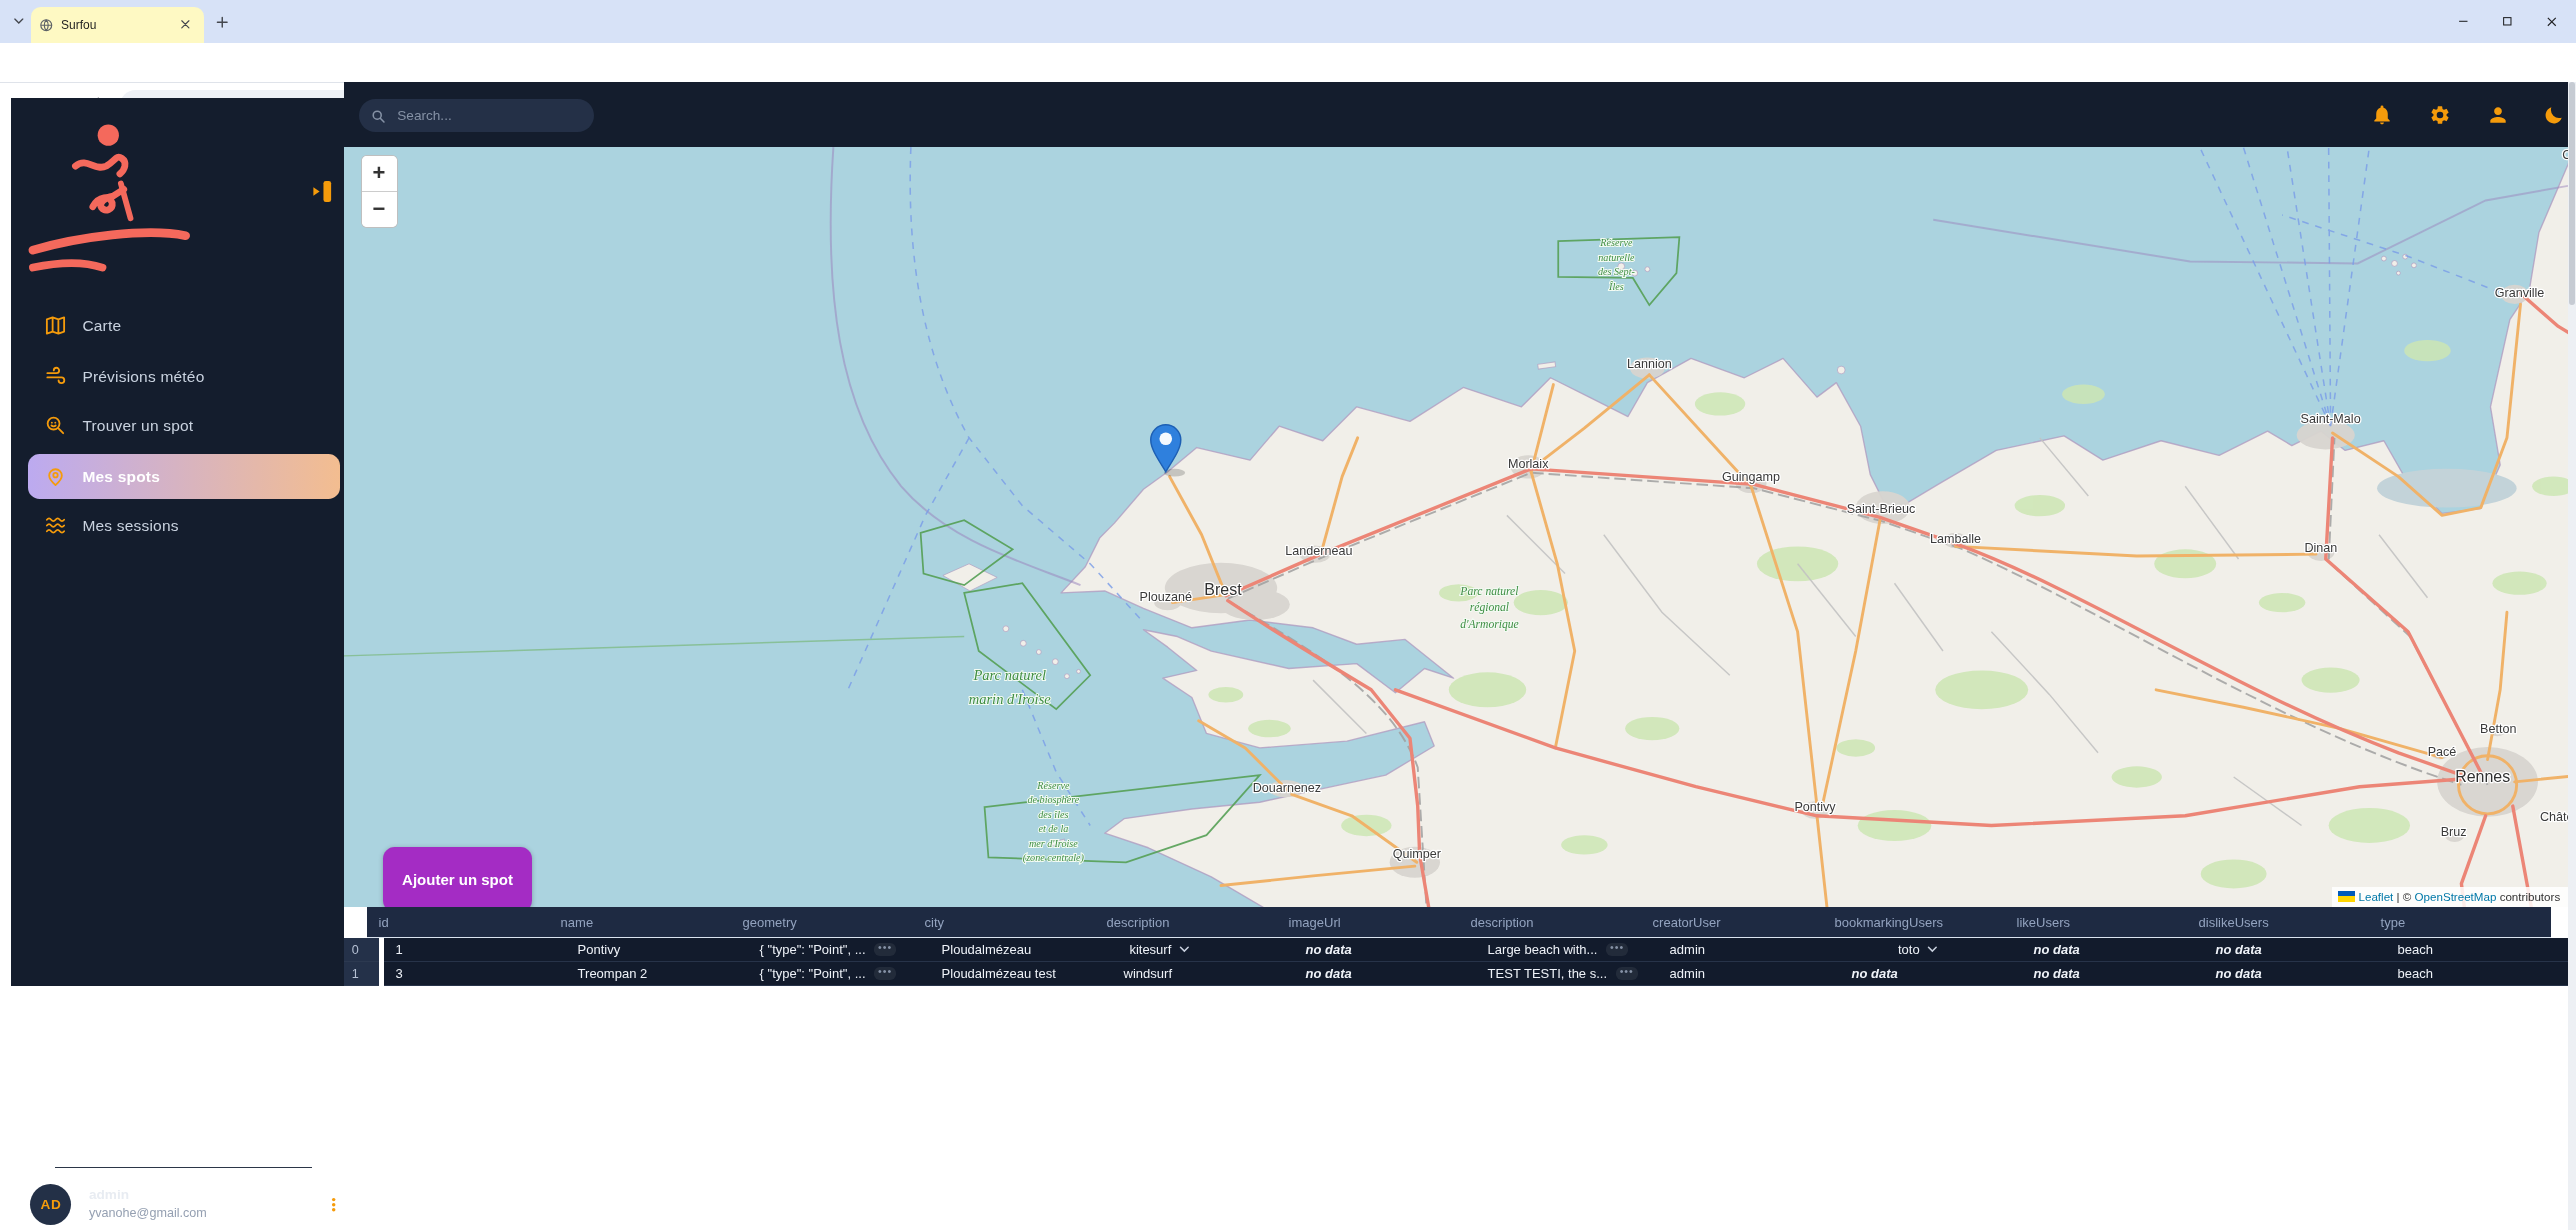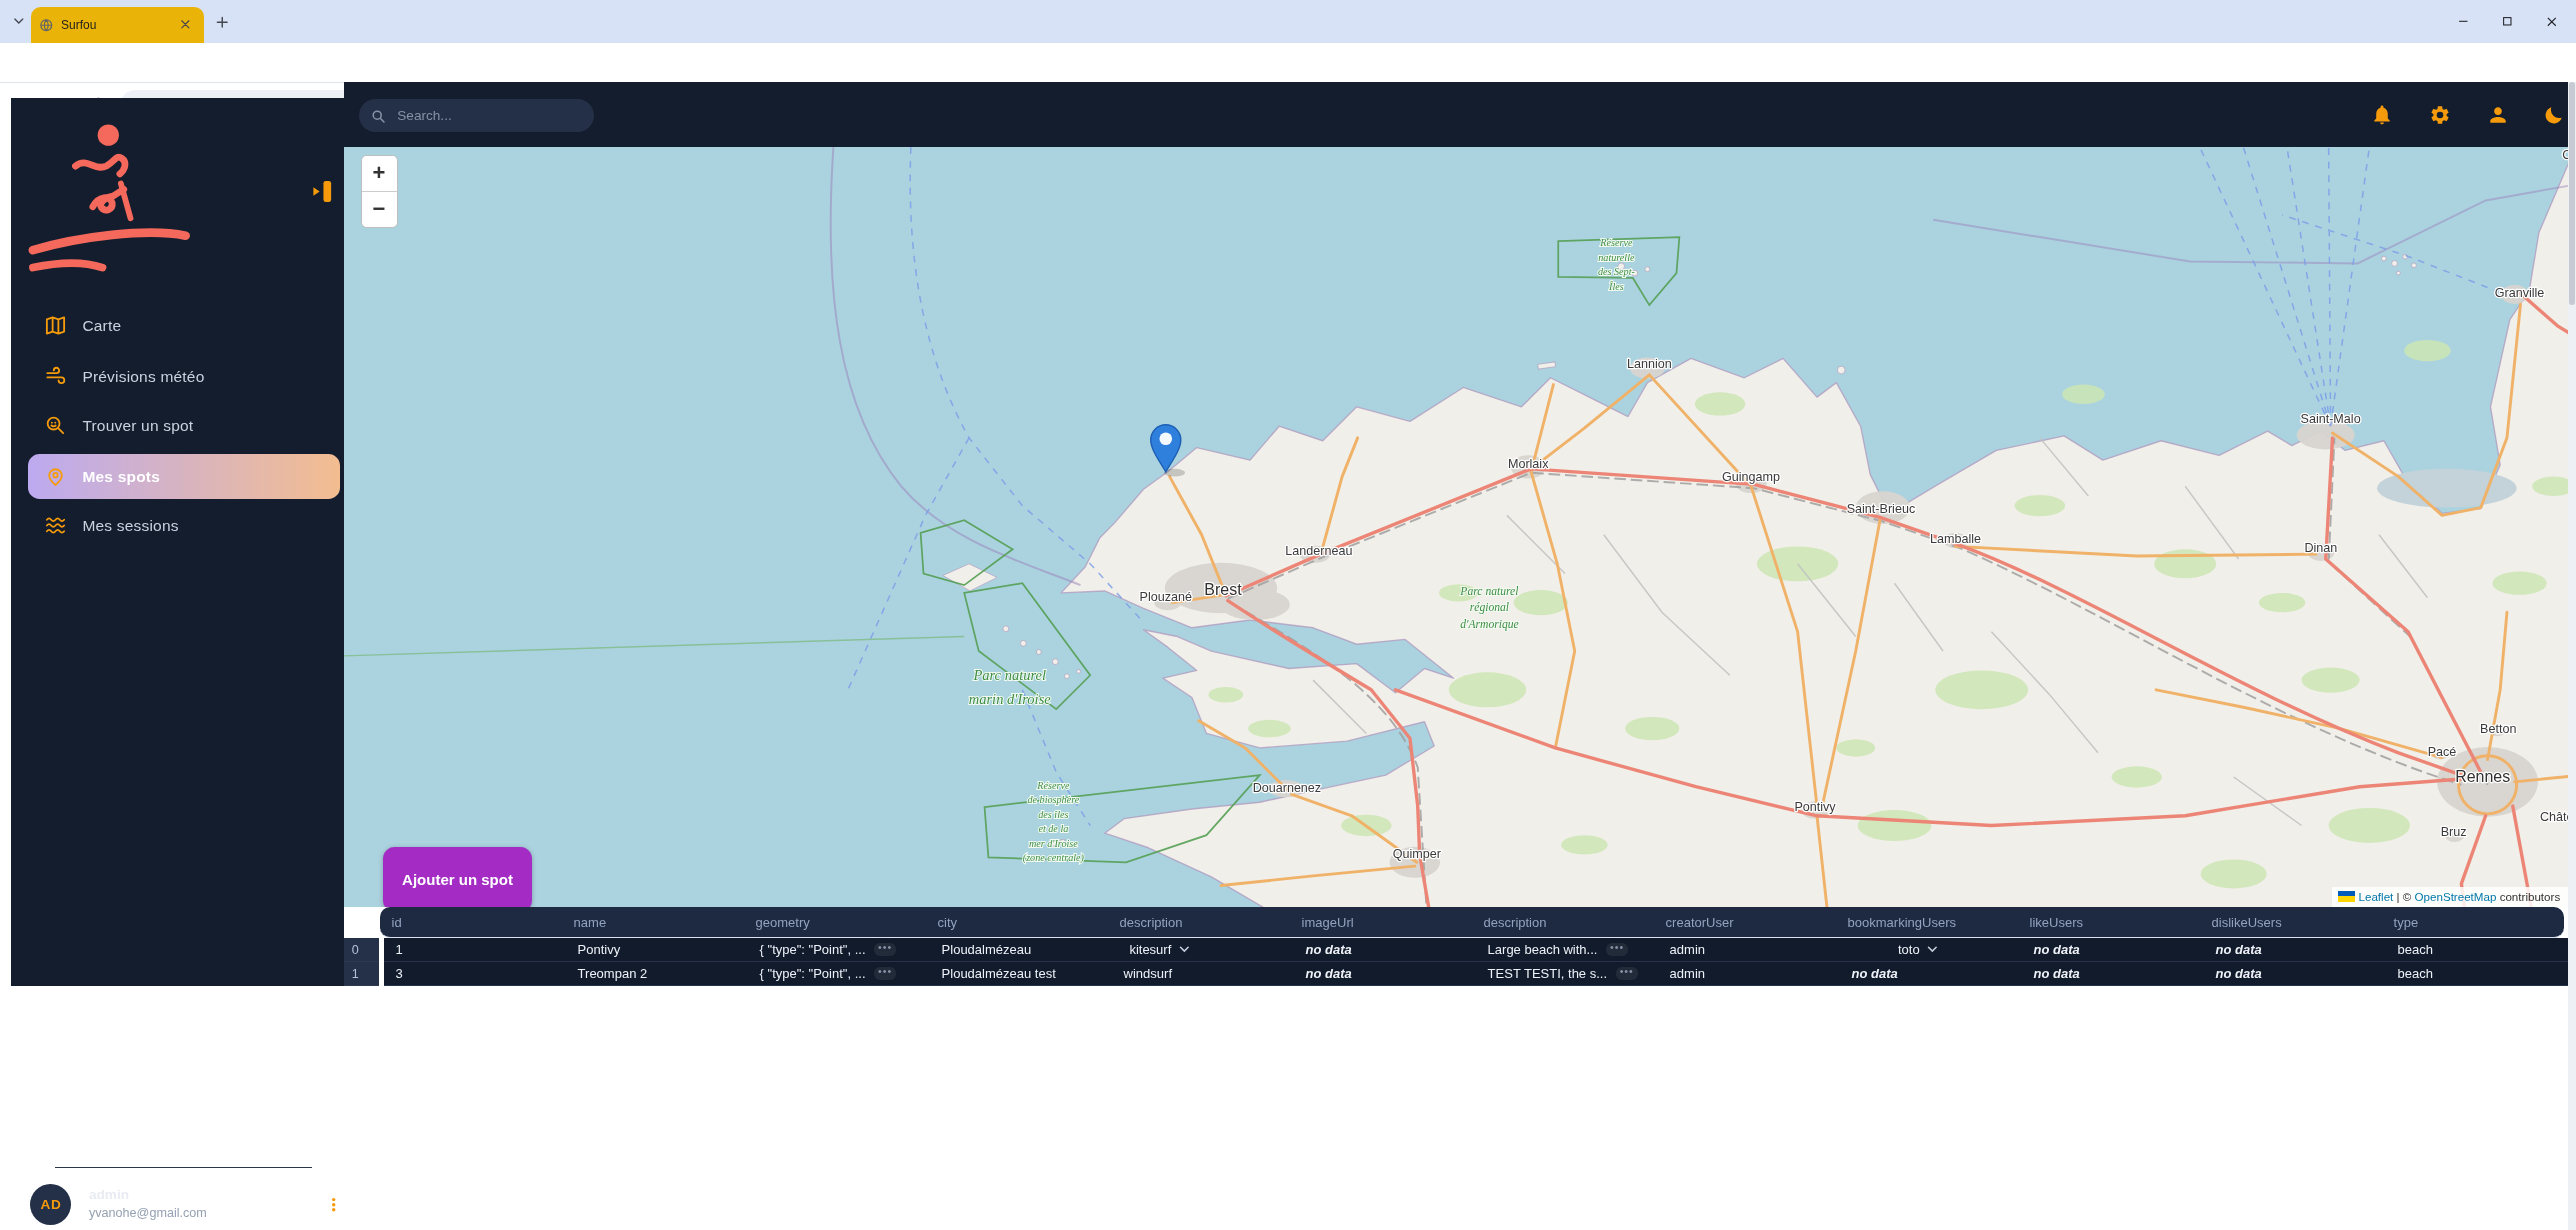--- a/index.html
+++ b/index.html
@@ -6,21 +6,21 @@
   html,body{margin:0;padding:0;background:#fff;}
   #stage{position:relative;width:2576px;height:1231px;overflow:hidden;
          font-family:"Liberation Sans","DejaVu Sans",sans-serif;
          -webkit-font-smoothing:antialiased;}
   .abs{position:absolute;}
   .ctr{display:flex;align-items:center;justify-content:center;}
 
   
   #tabstrip{left:0;top:0;width:2576px;height:43px;background:#d7e2f7;}
   #tab-search-btn{left:5.8px;top:8.7px;width:25px;height:25px;border-radius:50%;color:#44474e;}
-  #browser-tab{left:31px;top:6.8px;width:173px;height:36px;background:#eab308;border-radius:9.7px 9.7px 0 0;
+  #browser-tab{left:31px;top:6.8px;width:173px;height:36px;background:#fef9c3;border-radius:9.7px 9.7px 0 0;
                display:flex;align-items:center;padding:0 7.8px;box-sizing:border-box;}
   #tab-title{font-size:12px;color:#1f1f1f;margin-left:7.8px;flex:1;}
   .tbtn{width:21.3px;height:21.3px;border-radius:50%;color:#45474d;}
   #new-tab-btn{left:211px;top:10.7px;width:23px;height:23px;color:#44474e;}
   .winbtn{top:0;width:45px;height:43px;color:#202124;}
   #toolbar{left:0;top:43px;width:2576px;height:40px;background:#ffffff;border-bottom:1px solid #dfe3ea;box-sizing:border-box;}
   .navbtn{top:49px;width:27px;height:27px;color:#5f6368;}
   .navbtn.disabled{color:#bdc1c6;}
   #urlbar{left:120px;top:47px;width:2307px;height:31px;border-radius:15.5px;background:#eef1f6;
           display:flex;align-items:center;box-sizing:border-box;padding:0 9.7px;}
@@ -77,22 +77,22 @@
                font-size:11.6px;color:#333;display:flex;align-items:center;white-space:pre;}
   #attribution a{color:var(--attr_link,#0078a8);text-decoration:none;}
   #ua-flag{display:inline-block;width:16.5px;height:10.7px;margin-right:3.9px;
            background:linear-gradient(#005bbb 50%,#ffd500 50%);}
 
   
   #grid{left:344px;top:907px;width:2224px;height:79px;background:#fff;}
   #grid-index-col .idxcell{position:absolute;left:0;width:35px;height:24px;background:#243149;
         color:#b6c1d4;font-size:12.6px;display:flex;align-items:center;padding-left:7.8px;box-sizing:border-box;
         border-bottom:1px solid #2c3950;}
-  #thead{position:absolute;left:36px;top:0;width:2184px;height:31px;background:var(--header,#1e2a42);
-         display:flex;border-bottom:1.9px solid #dbe4f0;box-sizing:border-box;border-radius:10px;}
+  #thead{position:absolute;left:23px;top:0;width:2184px;height:31px;background:var(--header,#1e2a42);
+         display:flex;border-bottom:1.9px solid #dbe4f0;box-sizing:border-box;}
   .th{width:182px;font-size:13px;color:#93a3bf;display:flex;align-items:center;
       padding-left:11.6px;box-sizing:border-box;flex:none;}
   .trow{position:absolute;left:40px;width:2184px;height:24px;background:var(--row,#121b2c);
         display:flex;border-bottom:1px solid #273349;box-sizing:border-box;}
   .td{width:182px;font-size:13px;color:#eef2f8;display:flex;align-items:center;
       padding-left:11.6px;box-sizing:border-box;flex:none;overflow:hidden;}
   .td .nd{font-style:italic;font-weight:600;}
   .more-btn{margin-left:8.7px;color:#8591a5;background:rgba(255,255,255,.07);border-radius:5.8px;
             padding:0 3.9px 2.9px 3.9px;font-size:10.7px;letter-spacing:1px;line-height:9.7px;cursor:pointer;}
   .dd-chev{margin-left:7.8px;display:flex;cursor:pointer;}

